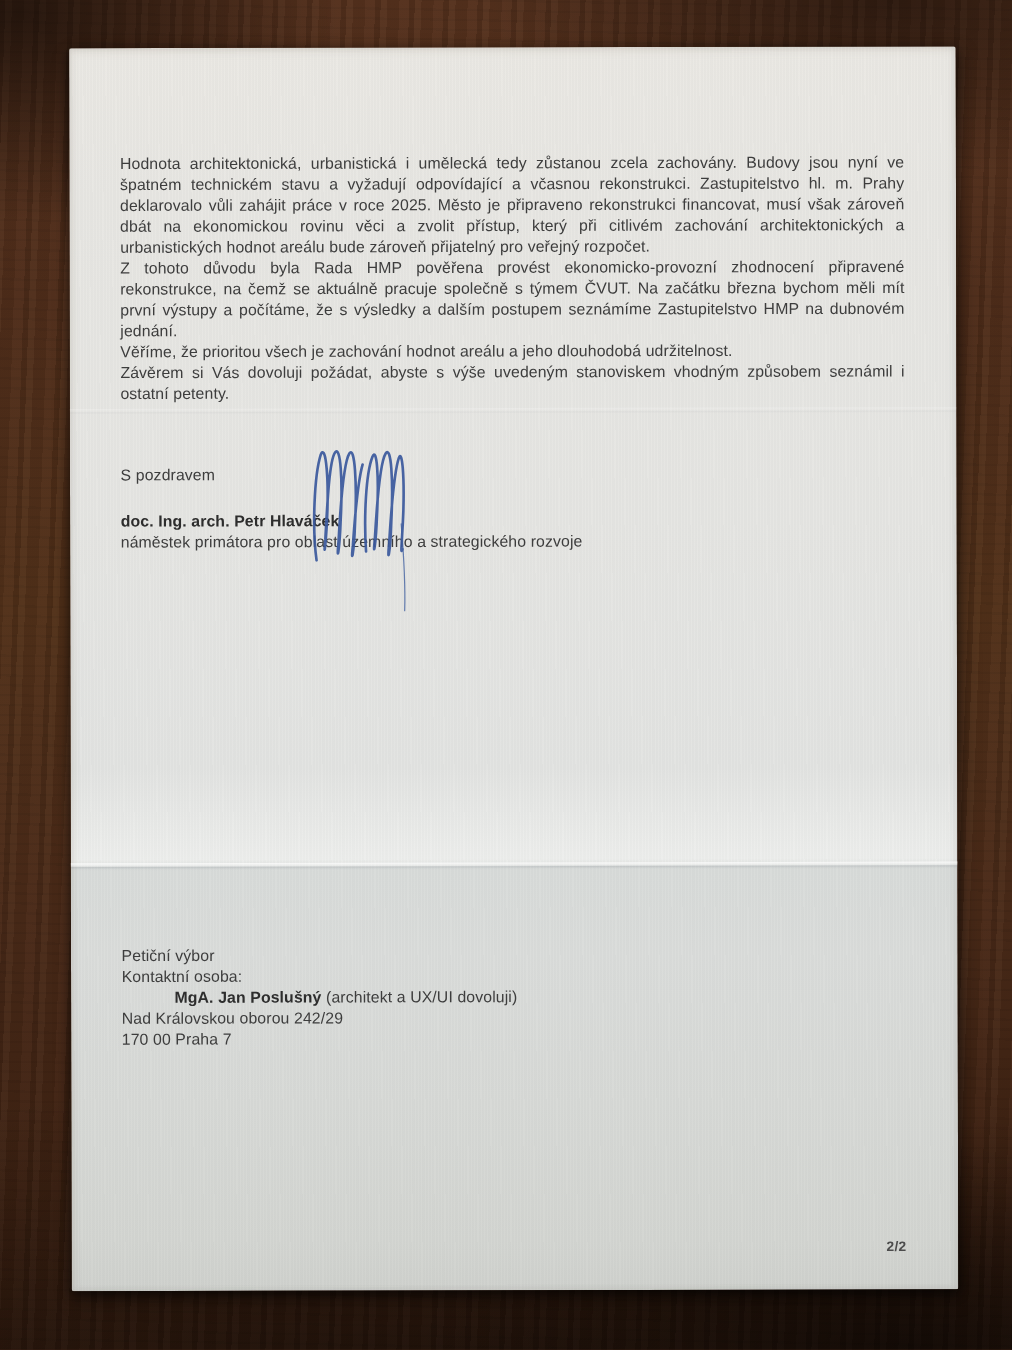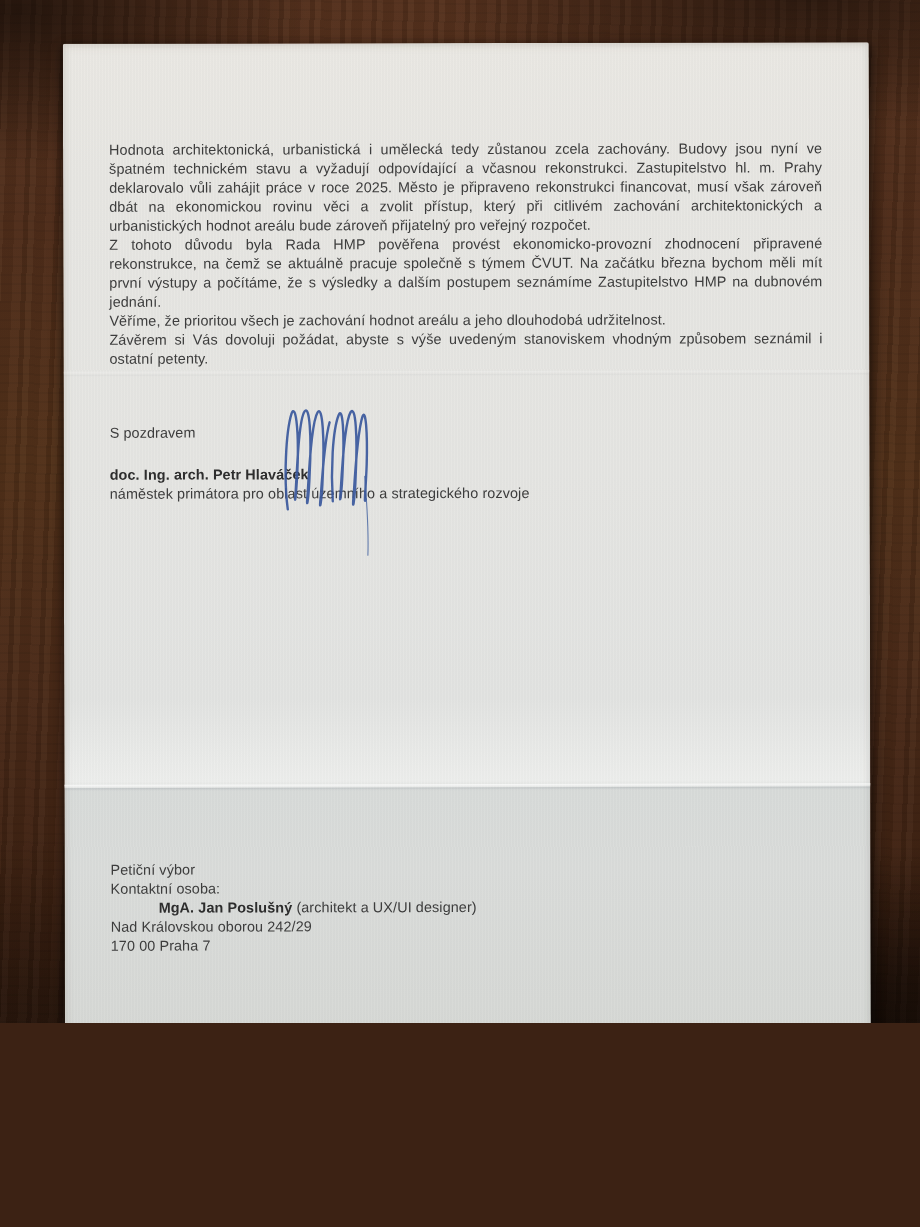--- a/index.html
+++ b/index.html
@@ -1,21 +1,21 @@
 <!DOCTYPE html>
 <html lang="cs"><head>
 <meta charset="utf-8">
 <style>
   html,body{margin:0;padding:0;}
   body{
     width:920px;height:1227px;overflow:hidden;
     font-family:"Liberation Sans",sans-serif;
     background:#3c2214;
   }
-  .scene{position:relative;width:920px;height:1023px;overflow:hidden;}
+  .scene{position:relative;width:920px;height:1227px;overflow:hidden;}
 
   
   .wood{
     position:absolute;inset:0;
     background:
       radial-gradient(ellipse 45% 22% at 2% 1%, rgba(0,0,0,.55), transparent 70%),
       radial-gradient(ellipse 55% 18% at 88% 0%, rgba(0,0,0,.45), transparent 72%),
       radial-gradient(ellipse 70% 25% at 90% 100%, rgba(0,0,0,.55), transparent 70%),
       radial-gradient(ellipse 120% 30% at 40% 102%, rgba(0,0,0,.40), transparent 75%),
       repeating-linear-gradient(92deg,
@@ -113,21 +113,21 @@
       <p class="closing">S pozdravem</p>
 
       <div class="signer">
         <div class="signer-name">doc. Ing. arch. Petr Hlaváček</div>
         <div class="signer-title">náměstek primátora pro oblast územního a strategického rozvoje</div>
       </div>
 
       <div class="contact">
         <div>Petiční výbor</div>
         <div>Kontaktní osoba:</div>
-        <div><span class="b">MgA. Jan Poslušný</span><span> (architekt a UX/UI designer)</span></div>
+        <div><span class="b">MgA. Jan Poslušný</span><span> (architekt a UX/UI dovoluji)</span></div>
         <div>Nad Královskou oborou 242/29</div>
         <div>170 00 Praha 7</div>
       </div>
     </div>
 
     <svg class="signature" viewBox="0 0 95 152" aria-hidden="true">
       <path class="sig-loops" d="M5,103 C1,74 3,26 9,7 C13,-3 16,22 15,56 C14,86 11,106 13,84
         C15,48 17,12 22,5 C27,-2 29,30 27,66 C26,94 23,108 25,86
         C27,50 30,14 35,6 C40,-2 42,34 40,70 C39,98 36,108 38,90
         C40,62 43,30 47,16"></path>

